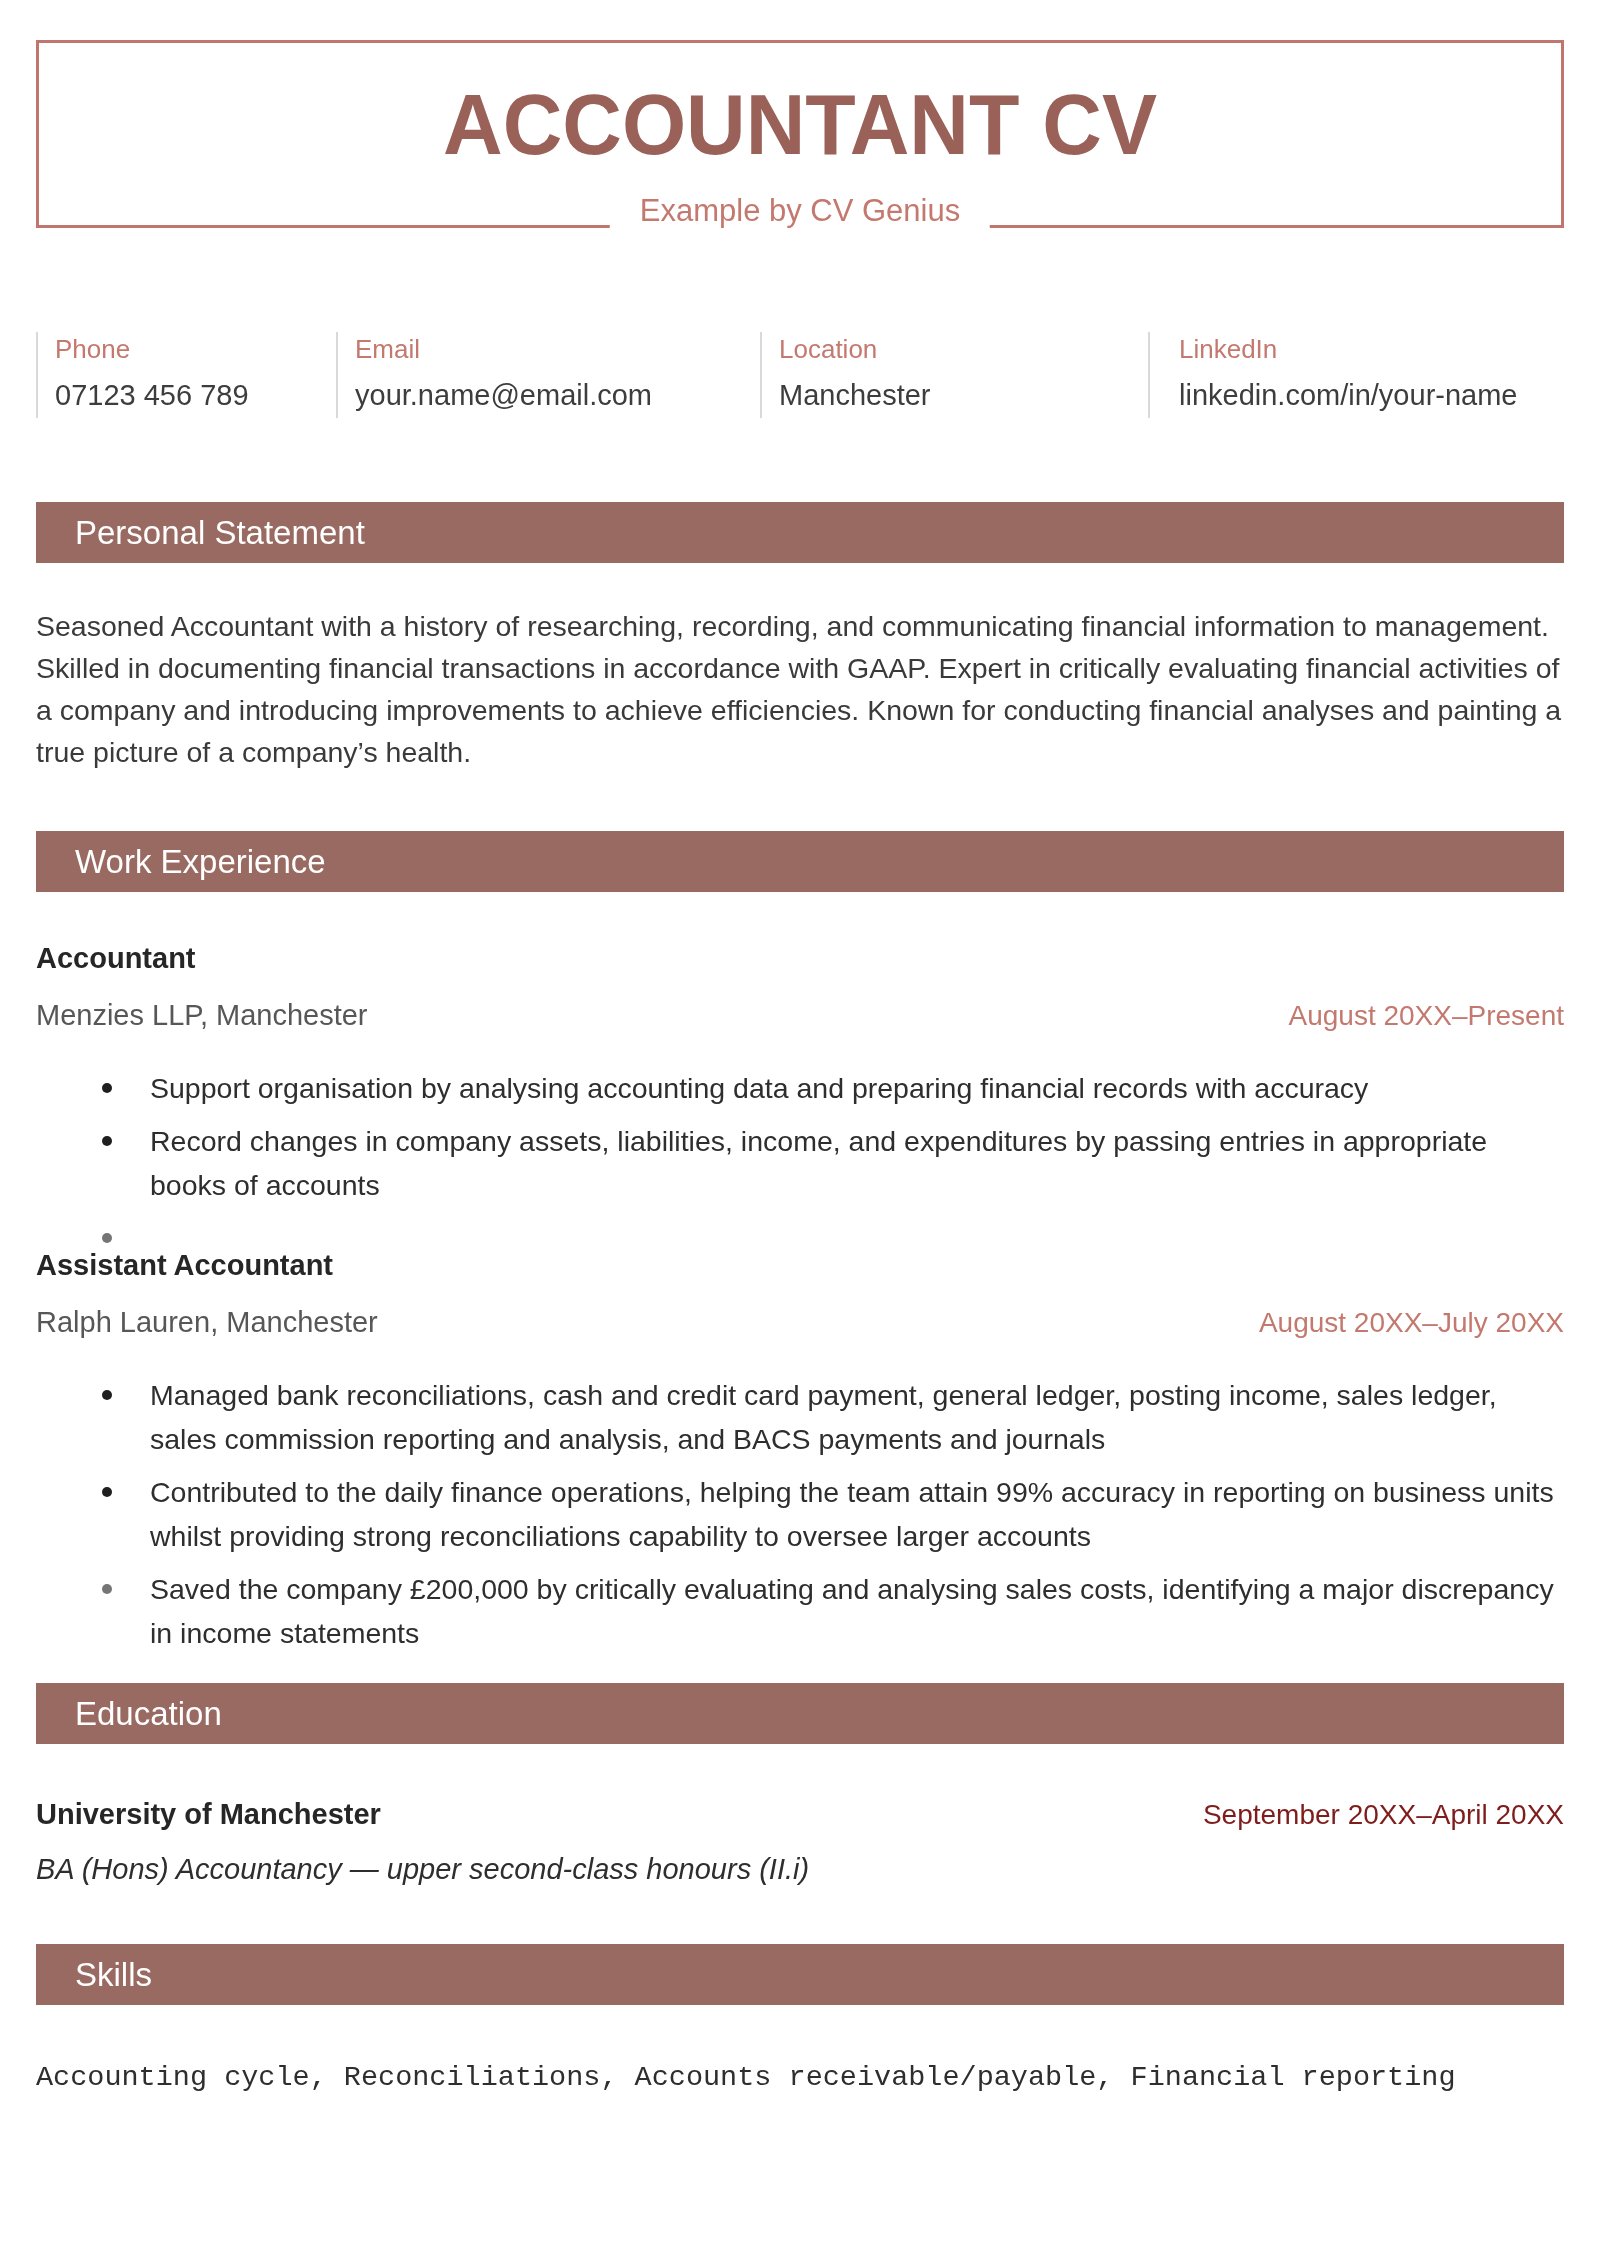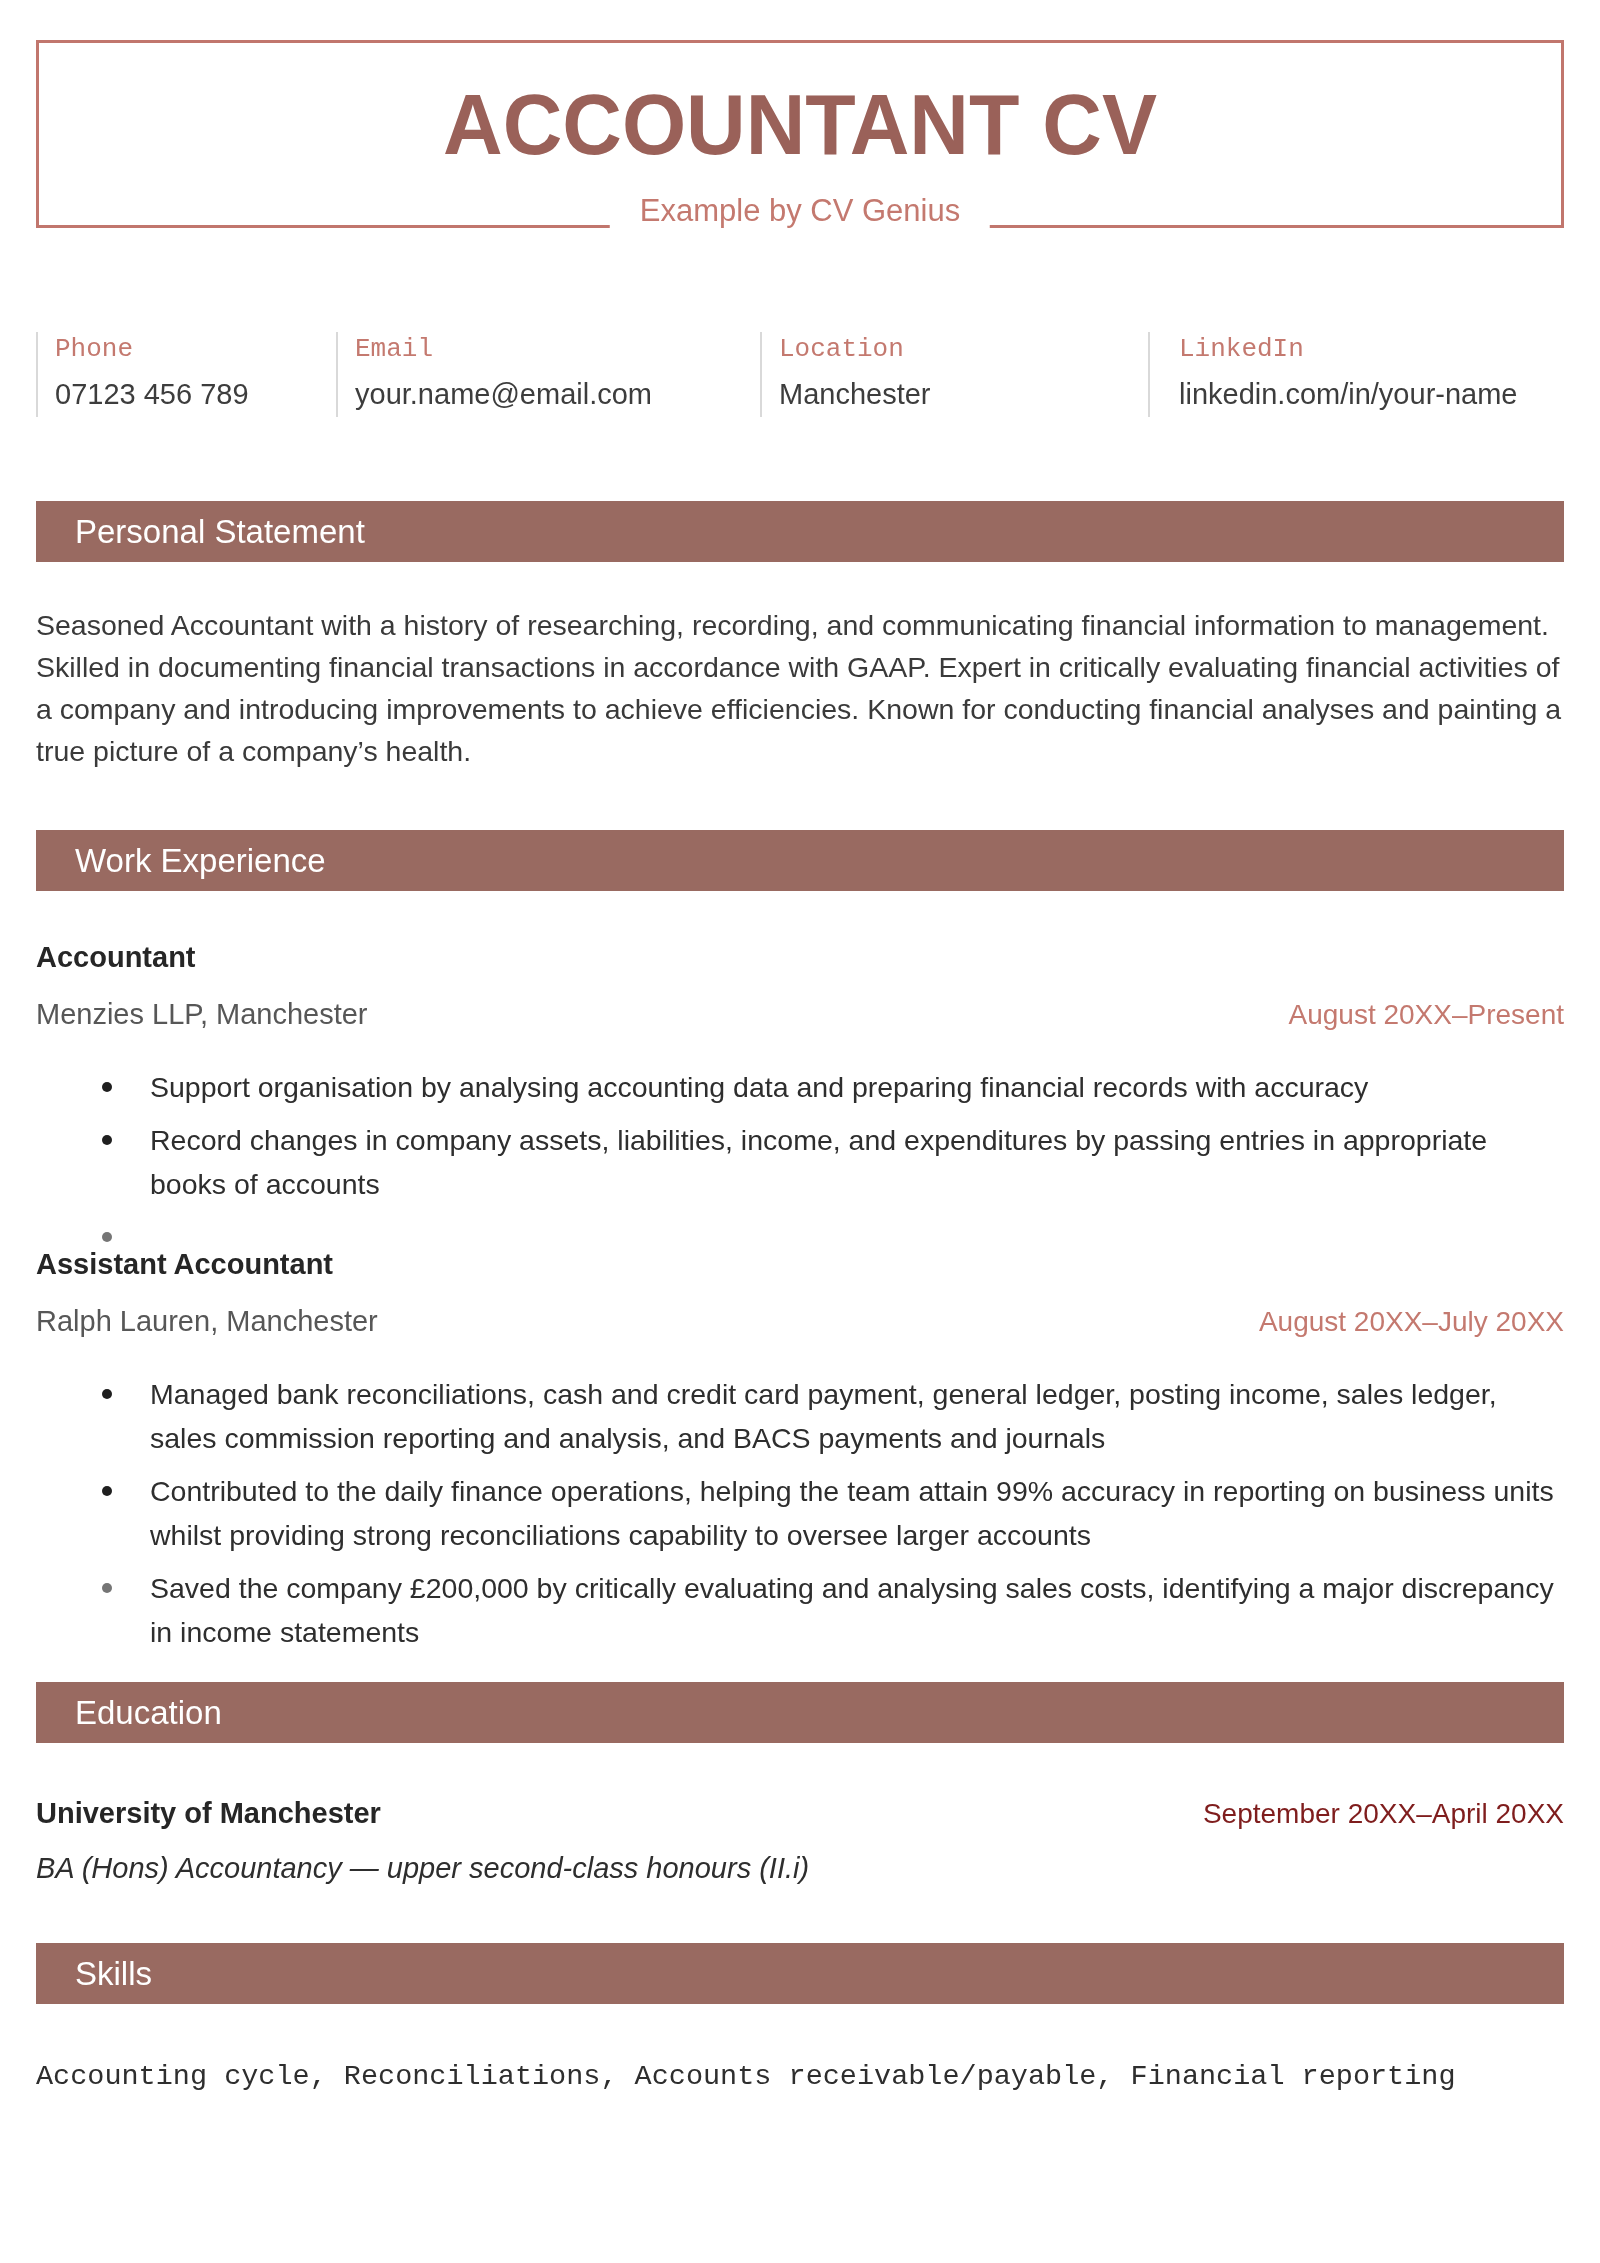--- a/index.html
+++ b/index.html
@@ -54,21 +54,20 @@
     border-left: 2px solid #d9d9d9;
     padding: 2px 10px 6px 17px;
   }
   .contact-item.c0 { width: 300px; }
   .contact-item.c1 { width: 424px; }
   .contact-item.c2 { width: 388px; }
   .contact-item.c3 { width: 416px; padding-left: 29px; }
   .contact-label {
     font-size: 26px;
     color: #c4796f;
-    font-family: Liberation Mono, monospace;
   }
   .contact-value {
     margin-top: 14px;
     font-size: 29px;
     color: #3d3d3d;
   }
 
   
   .section-bar {
     background: #996a61;

